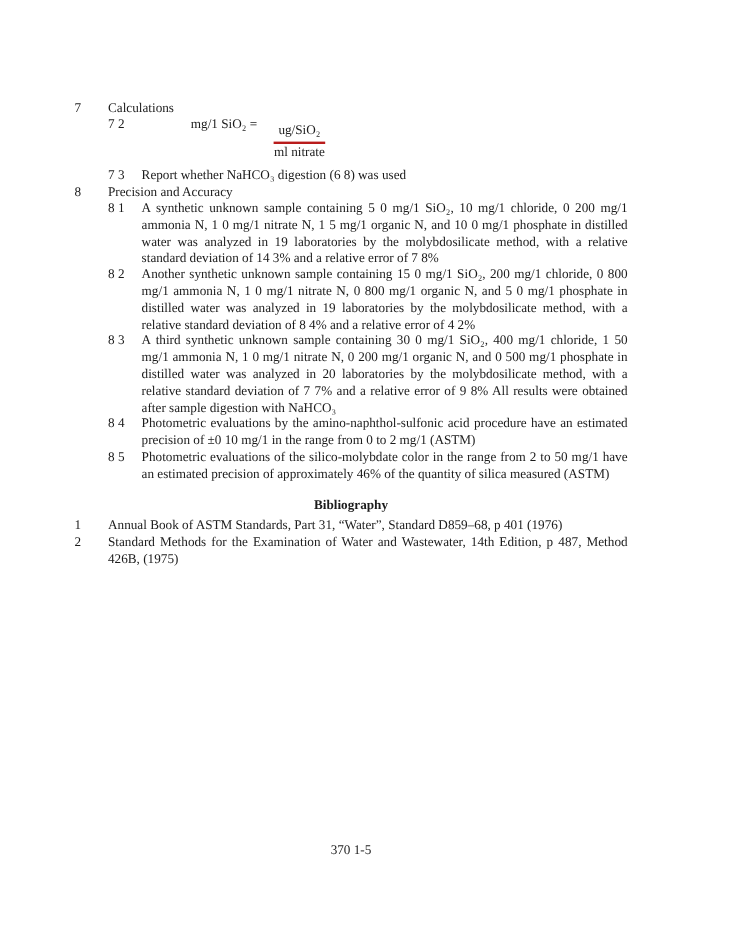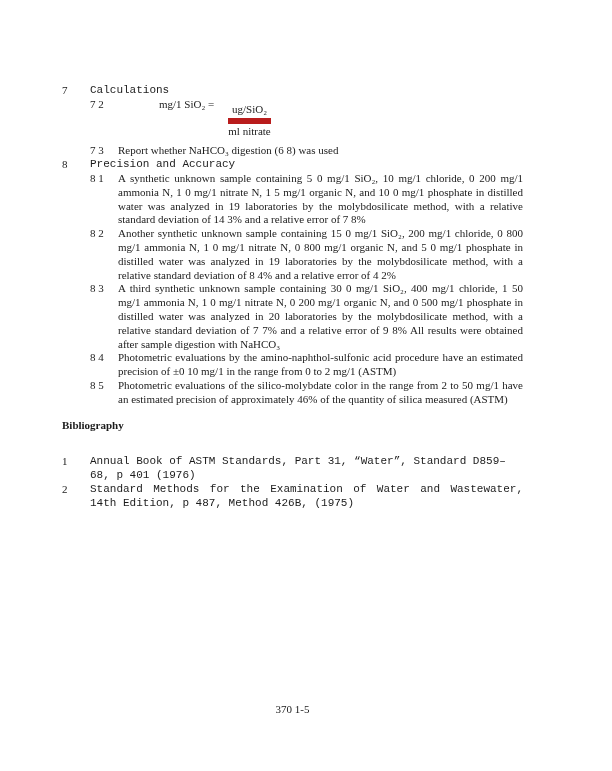--- a/index.html
+++ b/index.html
@@ -17,44 +17,44 @@
     -webkit-font-smoothing: antialiased;
   }
   .content {
     position: absolute;
     left: 62px;
     top: 84px;
     width: 461px;
   }
   .sec-row { display: flex; }
   .sec-num { flex: 0 0 28px; width: 28px; }
-  .sec-title { flex: 1; font-family: Liberation Mono, monospace; }
+  .sec-title { flex: 1; }
   .item-row { display: flex; margin-left: 28px; }
   .item-num { flex: 0 0 28px; width: 28px; }
   .item-text { flex: 1; }
   .justify { text-align: justify; }
   .formula-row { margin-bottom: 11px; gap: 41px; }
   .fraction {
     display: inline-block;
     vertical-align: top;
     margin-left: 14px;
     transform: translateY(5px);
     text-align: center;
   }
   .frac-num {
     display: block;
-    border-bottom: 6px solid #b91c1c;
+    border-bottom: 2px solid #b91c1c;
     padding: 0 3px 1px 3px;
   }
   .frac-den { display: block; padding-top: 1px; }
   .bib-title {
-    text-align: left;
+    text-align: center;
     font-weight: bold;
     margin-top: 12px;
-    margin-bottom: 23px;
+    margin-bottom: 4px;
   }
   .page-number {
     position: absolute;
     top: 703px;
     left: 62px;
     width: 461px;
     text-align: center;
   }
 </style>
 </head>

